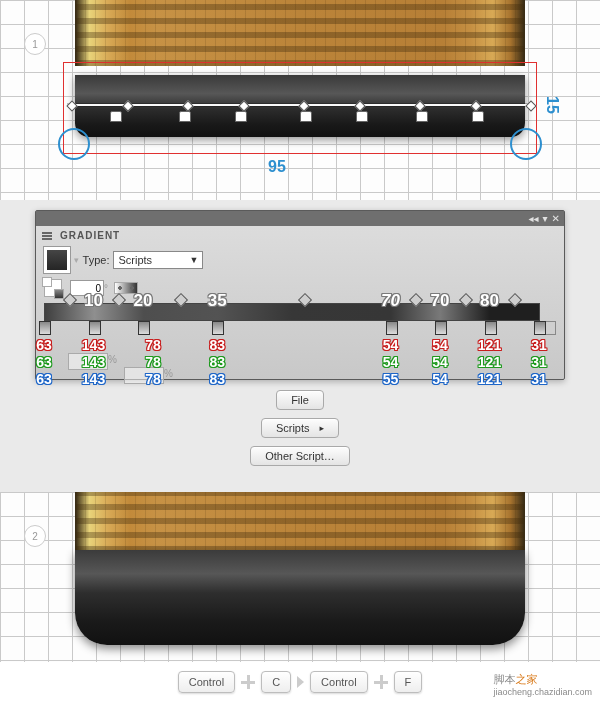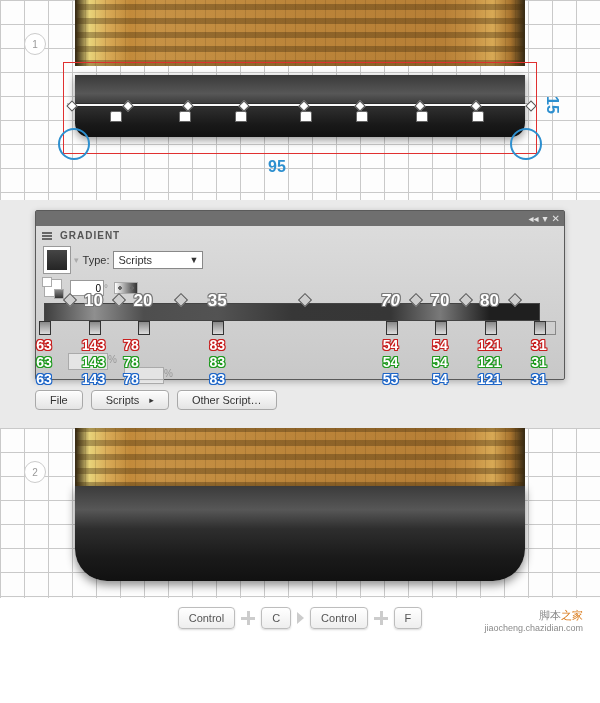--- a/index.html
+++ b/index.html
@@ -238,20 +238,21 @@
     font-size:9px;
     color:#aaa;
     padding-left:2px;
   }
   .toolbar {
     display:flex;
     gap:8px;
     margin-top:10px;
     justify-content:center;
     align-items:center;
+    flex-direction:column;
   }
   .tb-btn {
     background:linear-gradient(#fdfdfd,#e4e4e4);
     border:1px solid #a9a9a9;
     border-radius:4px;
     padding:3px 14px;
     font-size:11px;
     color:#333;
     display:flex;
     align-items:center;
@@ -274,22 +275,22 @@
     font-size:11px;
     color:#555;
     box-shadow:0 1px 2px rgba(0,0,0,.15);
   }
   .plus{position:relative;width:14px;height:14px}
   .plus::before,.plus::after{content:'';position:absolute;background:#ccc}
   .plus::before{left:6px;top:0;width:3px;height:14px}
   .plus::after{top:6px;left:0;height:3px;width:14px}
   .chev{width:0;height:0;border-top:6px solid transparent;border-bottom:6px solid transparent;border-left:7px solid #ccc}
   .watermark{
-    position:absolute; right:17px; bottom:2px;
-    font-size:11px; color:#8a8a8a; text-align:right; line-height:13px;
+    position:absolute; right:8px; bottom:2px;
+    font-size:11px; color:#8a8a8a; text-align:left; line-height:13px;
   }
   .watermark .accent{color:#d97a1a}
 </style>
 </head>
 <body>
 
 <div class="grid-panel" style="height:200px">
   <div class="step-badge" style="top:33px">1</div>
   <div class="artwork-band"></div>
   <div class="metal-bar"></div>
@@ -376,21 +377,21 @@
             <div class="g">63</div>
             <div class="b">63</div>
           </div>
           <div class="stop" style="left: 44.5px;"></div>
           <div class="val-col" style="left: 49.5px;">
             <div class="r">143</div>
             <div class="g">143</div>
             <div class="b">143</div>
           </div>
           <div class="stop" style="left: 94px;"></div>
-          <div class="val-col" style="left: 87px; text-align: center;">
+          <div class="val-col" style="left: 109px; text-align: center;">
             <div class="r">78</div>
             <div class="g">78</div>
             <div class="b">78</div>
           </div>
           <div class="stop" style="left: 168.25px;"></div>
           <div class="val-col" style="left: 173.25px;">
             <div class="r">83</div>
             <div class="g">83</div>
             <div class="b">83</div>
           </div>

